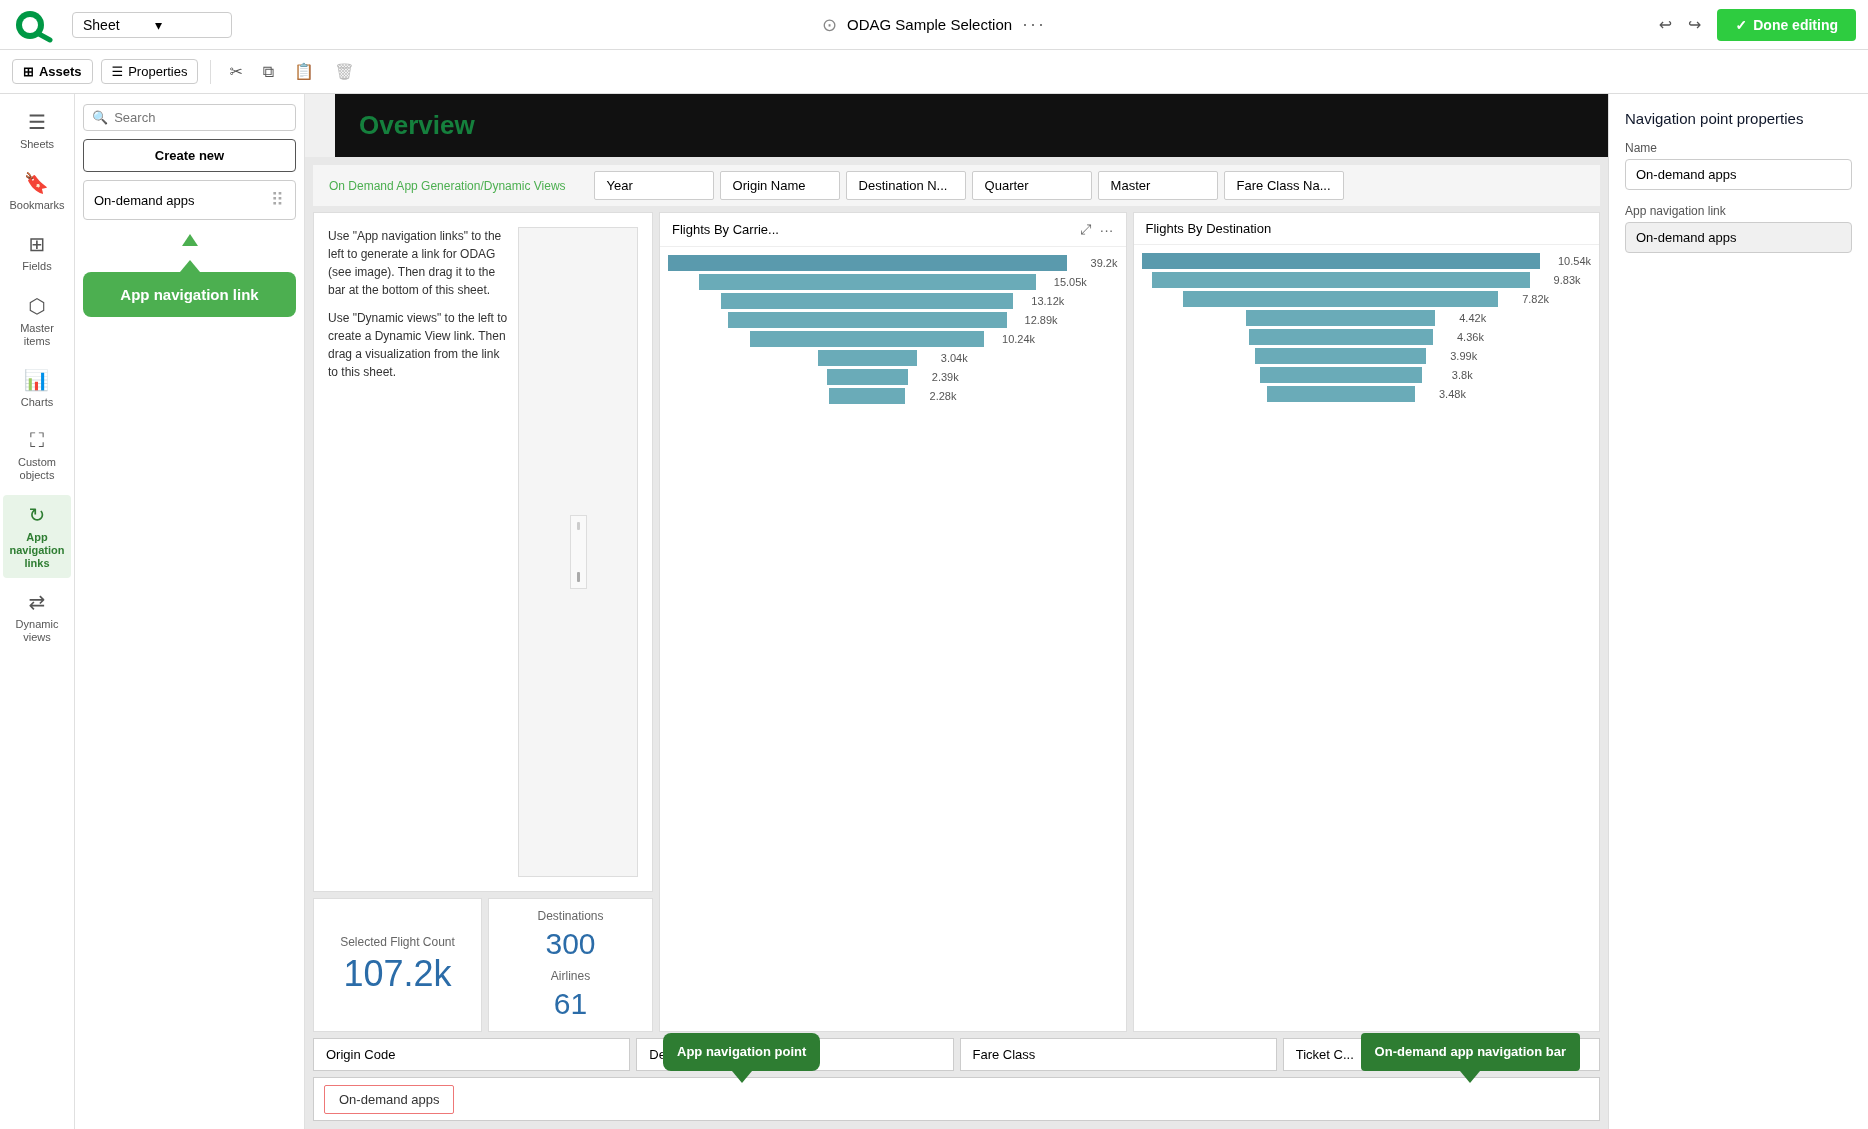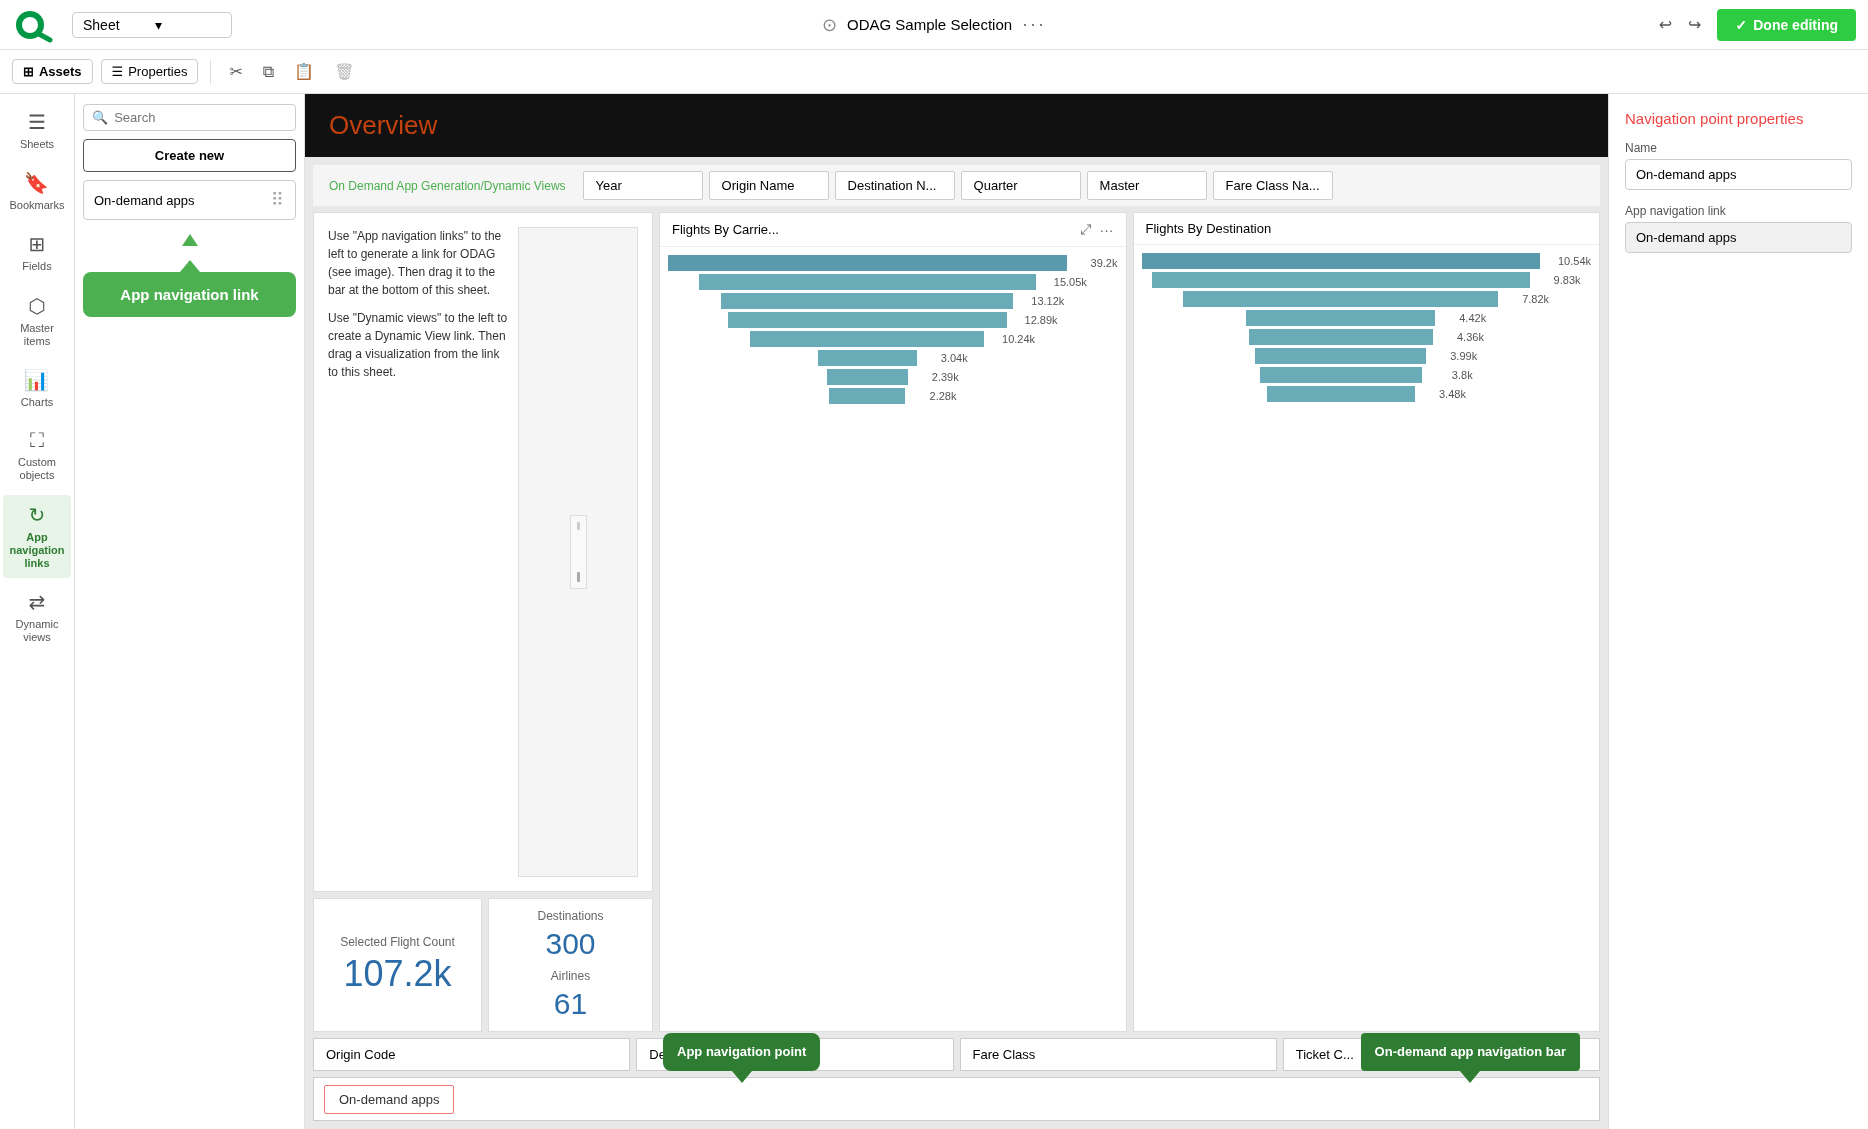--- a/index.html
+++ b/index.html
@@ -107,22 +107,22 @@
       border-bottom: 12px solid #4caf50;
     }
 
     
     .content-area {
       flex: 1; overflow: hidden; display: flex; flex-direction: column;
     }
 
     
     .overview-header {
-      background: #111; color: #c2410c; padding: 16px 24px;
-      font-size: 26px; font-weight: 400;
+      background: #111; color: #15803d; padding: 16px 24px;
+      font-size: 26px; font-weight: 700; margin-left: 30px;
     }
 
     
     .sheet-content {
       flex: 1; background: #e8e8e8; padding: 8px; overflow: hidden;
       display: flex; flex-direction: column; gap: 6px;
     }
 
     
     .odag-breadcrumb {
@@ -215,21 +215,21 @@
     .on-demand-apps-tag {
       border: 1px solid #e77; color: #333; font-size: 13px;
       padding: 6px 14px; border-radius: 2px; cursor: pointer;
     }
 
     
     .right-panel {
       width: 260px; background: #fff; border-left: 1px solid #ddd;
       padding: 16px; display: flex; flex-direction: column; gap: 14px;
     }
-    .panel-title { font-size: 15px; font-weight: 500; color: #ef4444; }
+    .panel-title { font-size: 15px; font-weight: 500; color: #0f172a; }
     .panel-field { display: flex; flex-direction: column; gap: 4px; }
     .panel-label { font-size: 12px; color: #555; }
     .panel-input {
       border: 1px solid #ccc; border-radius: 4px; padding: 7px 10px;
       font-size: 13px; background: #fff;
     }
     .panel-input.readonly { background: #f0f0f0; }
 
     
     .preview-thumb {
@@ -351,21 +351,21 @@
   </div>
 
   <div class="content-area">
 
     <div class="overview-header">
       <span>Overview</span>
     </div>
 
     <div class="sheet-content">
 
-      <div style="display:flex;align-items:center;background:#f5f5f5;padding:4px 8px;gap:9px;">
+      <div style="display:flex;align-items:center;background:#f5f5f5;padding:4px 8px;gap:20px;">
         <span class="odag-breadcrumb">On Demand App Generation/Dynamic Views</span>
 
         <div class="filter-row" style="flex:1;flex-wrap:wrap;">
           <div class="filter-box">Year</div>
           <div class="filter-box">Origin Name</div>
           <div class="filter-box">Destination N...</div>
           <div class="filter-box">Quarter</div>
           <div class="filter-box">Master</div>
           <div class="filter-box">Fare Class Na...</div>
         </div>

